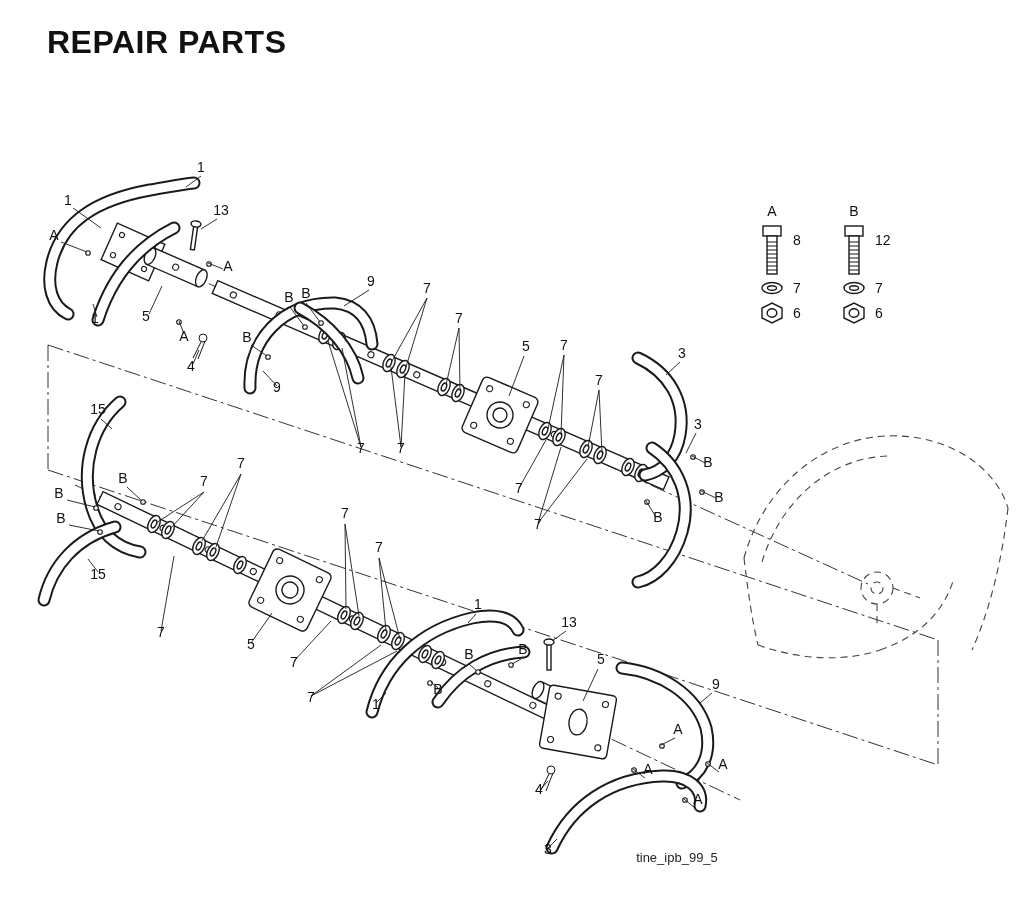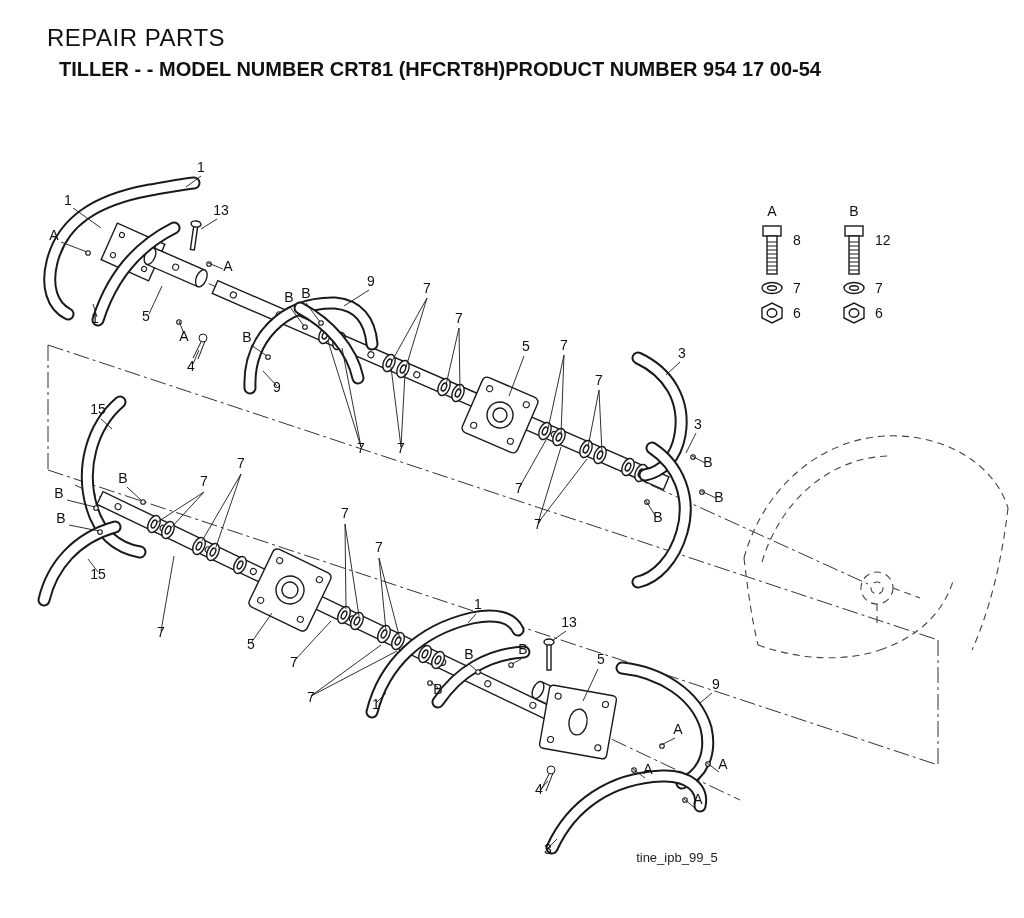--- a/index.html
+++ b/index.html
@@ -1,19 +1,19 @@
 <!DOCTYPE html>
 <html><head>
 <meta charset="utf-8">
 <style>
   html,body{margin:0;padding:0;background:#fff;}
   .page{position:relative;width:1024px;height:918px;background:#fff;overflow:hidden;
         font-family:"Liberation Sans",sans-serif;color:#111;}
   .hdr{position:absolute;left:47px;top:24px;width:960px;}
-  .hdr h1{font-size:24px;font-weight:400;margin:0;letter-spacing:.5px;}
+  .hdr h1{font-size:32px;font-weight:700;margin:0;letter-spacing:.5px;}
   .hdr h2{font-size:20px;font-weight:700;margin:6px 0 0 12px;white-space:nowrap;}
   .hdr h3{font-size:16px;font-weight:700;margin:5px 0 0 0;}
   svg.diagram{position:absolute;left:0;top:0;width:1024px;height:918px;}
   .o{fill:#fff;stroke:#1a1a1a;stroke-width:1.4;}
   .hole{fill:#fff;stroke:#1a1a1a;stroke-width:1.1;}
   .t{stroke:#1a1a1a;stroke-width:1;fill:none;}
   .bo{fill:none;stroke:#1a1a1a;stroke-width:13;stroke-linecap:round;}
   .bi{fill:none;stroke:#fff;stroke-width:9;stroke-linecap:round;}
   .dashdot{stroke:#333;stroke-width:1;fill:none;stroke-dasharray:16 4 3 4;}
   .dashed{stroke:#444;stroke-width:1.1;fill:none;stroke-dasharray:7 5;}
@@ -21,21 +21,20 @@
   .cl{text-anchor:start;}
   .footnote{font-family:"Liberation Sans",sans-serif;font-size:13px;fill:#222;text-anchor:middle;}
 </style>
 </head>
 <body>
 
 <div class="page">
 
   <div class="hdr">
     <h1>REPAIR PARTS</h1>
-    <h2>TILLER - - MODEL NUMBER CRT81 (HFCRT8H)PRODUCT NUMBER 954 17 00-54</h2>
   </div>
 
   <svg class="diagram" viewBox="0 0 1024 918" xmlns="http://www.w3.org/2000/svg" xmlns:xlink="http://www.w3.org/1999/xlink">
 
     <defs>
       <g id="washer">
         <ellipse rx="5.5" ry="9" class="o"></ellipse>
         <ellipse rx="2.3" ry="4.2" class="o"></ellipse>
       </g>
       <g id="legend-bolt">

